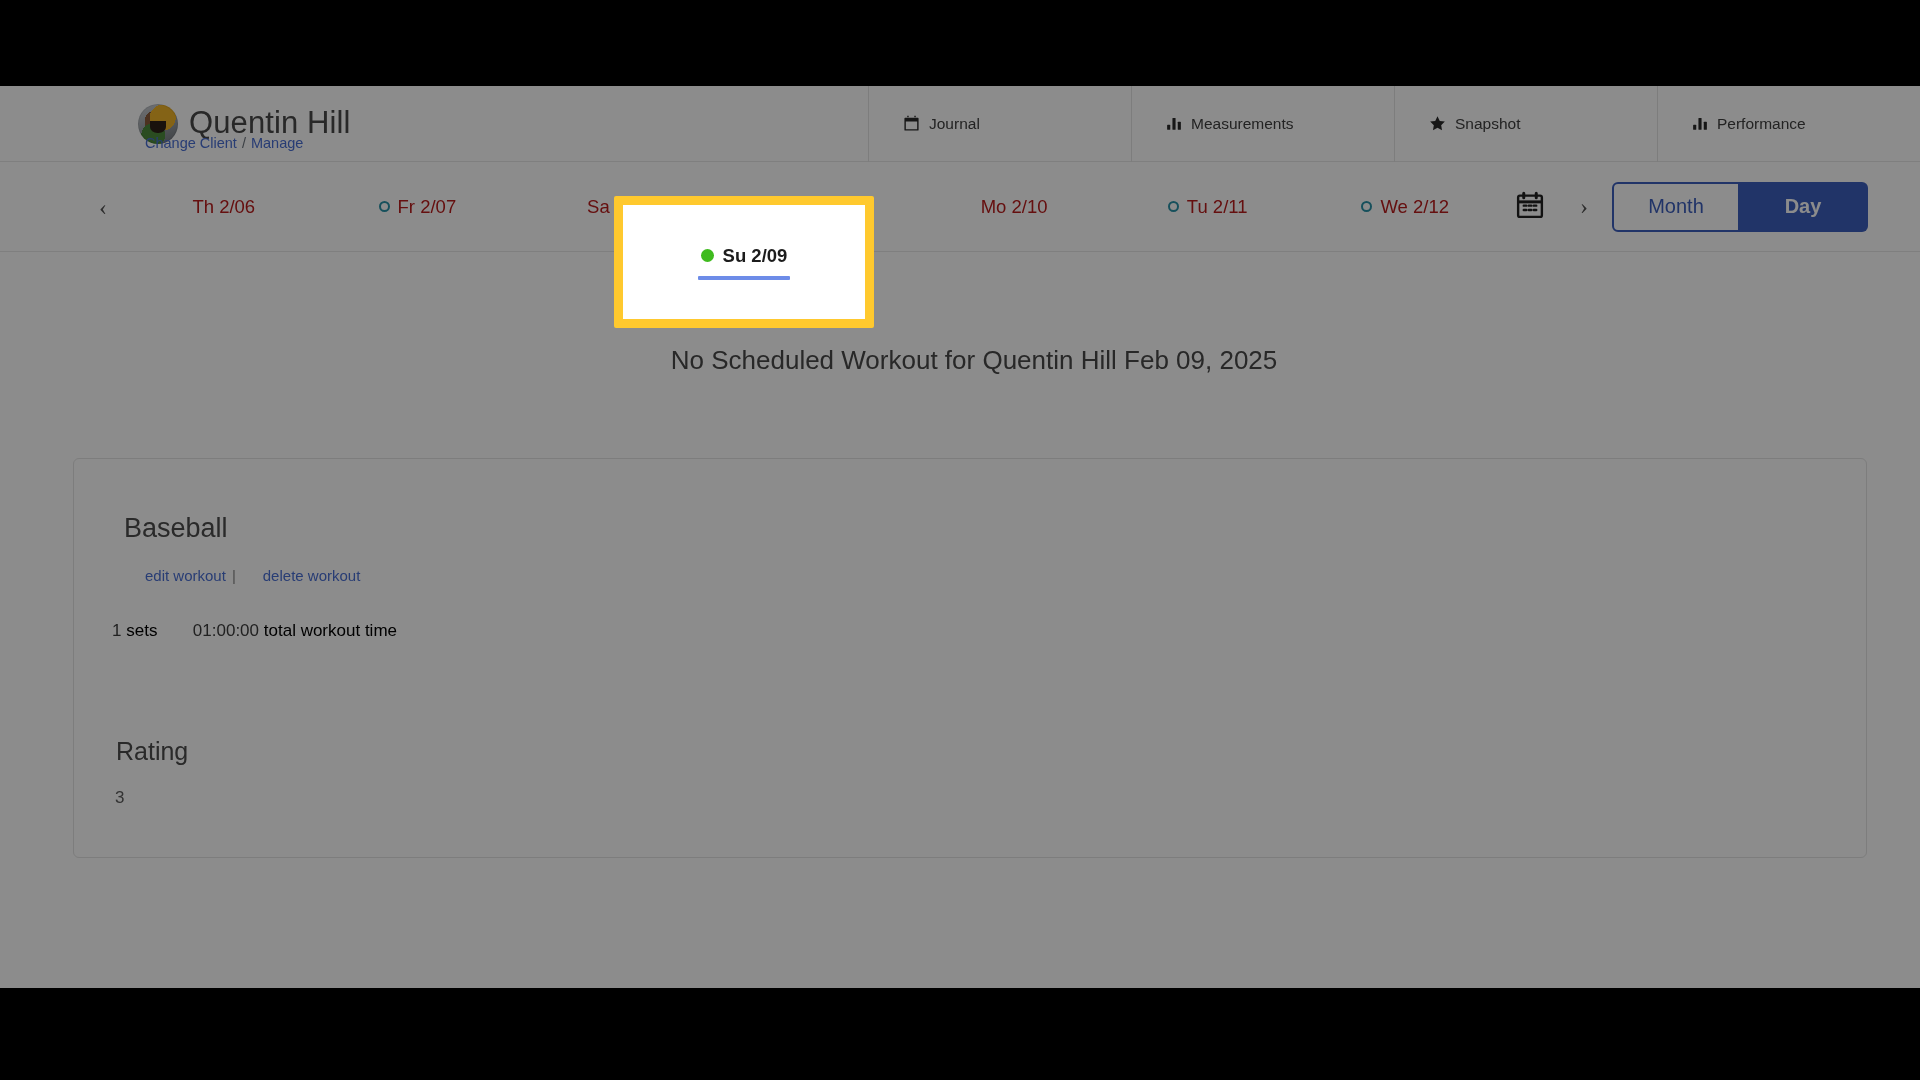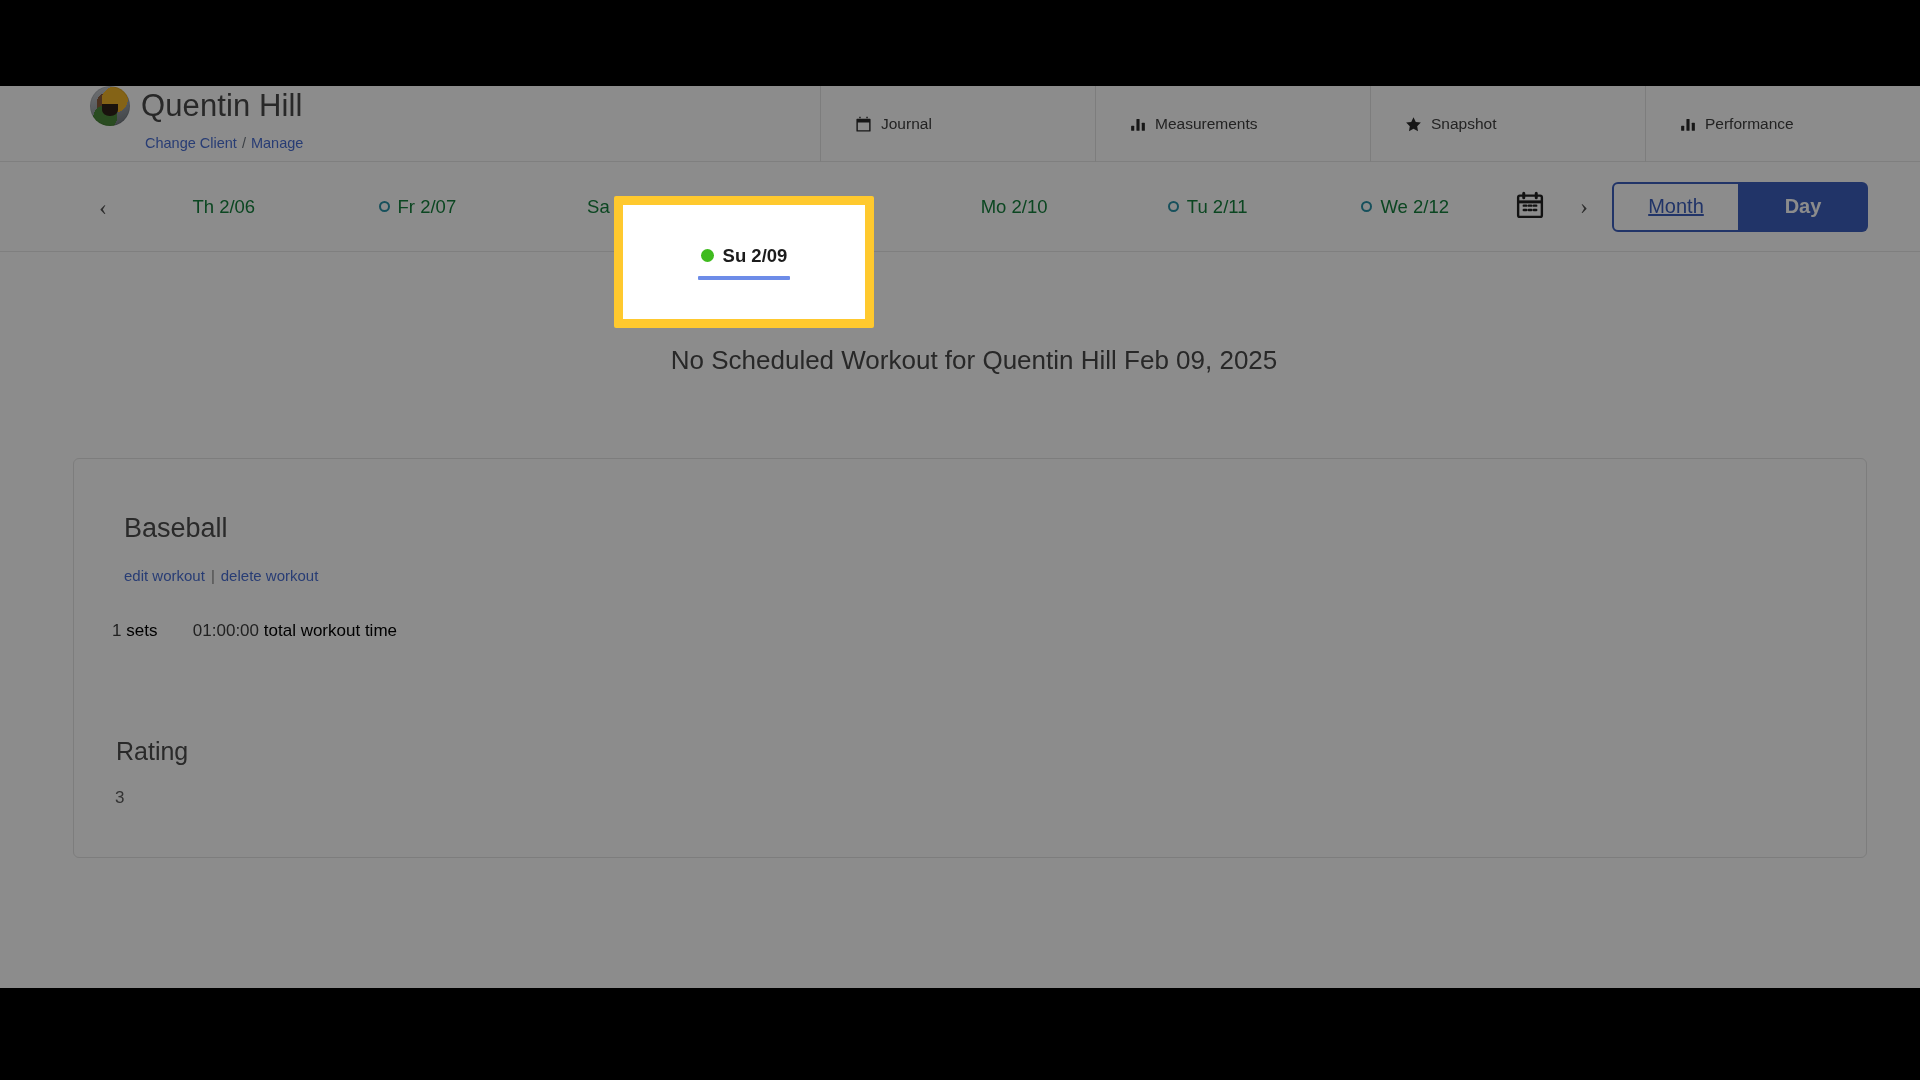--- a/index.html
+++ b/index.html
@@ -19,22 +19,23 @@
     width: 1920px; height: 902px;
     background: #ffffff;
     overflow: hidden;
   }
 
   
   .header {
     position: relative;
     height: 76px;
     display: flex;
-    align-items: flex-start;
+    align-items: center;
     border-bottom: 1px solid #e8e8e8;
+    padding-left: 48px;
   }
   .client-block {
     display: flex; align-items: center;
     padding-left: 90px;
     width: 820px;
     gap: 11px;
   }
   .avatar {
     width: 40px; height: 40px; border-radius: 50%;
     background:
@@ -90,21 +91,21 @@
   }
   .chev {
     font-size: 24px; color: #555; width: 36px; text-align: center;
     line-height: 1; user-select: none; font-family: "Liberation Serif", serif;
   }
   .days { display: flex; align-items: center; flex: 1; }
   .day {
     flex: 1;
     display: flex; align-items: center; justify-content: center;
     gap: 8px;
-    font-size: 18.5px; color: #15803d;
+    font-size: 18.5px; color: #b91c1c;
     height: 90px;
     position: relative;
   }
   .dot-hollow {
     width: 11px; height: 11px; border-radius: 50%;
     border: 2.4px solid #2a93a8; background: transparent; flex: none;
   }
   .dot-filled {
     width: 13px; height: 13px; border-radius: 50%;
     background: #3fbb1e; flex: none;
@@ -119,21 +120,21 @@
   }
   .cal-icon { width: 52px; display:flex; align-items:center; justify-content:center; }
   .chev-right { font-size: 24px; color:#555; width: 56px; text-align:center;
                 font-family:"Liberation Serif", serif; }
   .viewbtns { display: flex; align-items: center; padding-right: 52px; gap: 0; }
   .btn-month {
     width: 128px; height: 50px;
     border: 2px solid #3d5fbd; border-radius: 6px 0 0 6px;
     background: #fff; color: #3d5fbd;
     font-size: 20px; font-family: "Liberation Sans", sans-serif;
-    display:flex; align-items:center; justify-content:center;text-decoration:underline;
+    display:flex; align-items:center; justify-content:center;
   }
   .btn-day {
     width: 128px; height: 50px;
     border: 2px solid #3d5fbd; border-left: none; border-radius: 0 6px 6px 0;
     background: #3d5fbd; color: #fff;
     font-size: 20px; font-weight: 700;
     display:flex; align-items:center; justify-content:center;
   }
 
   
@@ -146,21 +147,21 @@
   .card {
     margin: 82px 53px 0 73px;
     border: 1px solid #e3e3e3;
     border-radius: 6px;
     height: 400px;
     padding: 54px 0 0 50px;
     background: #fff;
   }
   .card-title { font-size: 27px; color: #4d4d4d; font-weight: 400; }
   .card-links { margin-top: 23px; font-size: 15px; color: #4a6fd4; }
-  .card-links a { color: #4a6fd4; text-decoration: none; }
+  .card-links a { color: #4a6fd4; text-decoration: none; margin-left: 21px; }
   .card-links .bar { color: #8a8a8a; margin: 0 6px; }
   .stats { margin-top: 37px; font-size: 17px; color: #5d5d5d; margin-left: -12px; }
   .stats .num { color: #3d3d3d; }
   .stats .lbl { color: #000000; }
   .stats .gap { display:inline-block; width: 26px; }
   .rating-title { margin-top: 96px; font-size: 25px; color: #4d4d4d; margin-left: -8px; }
   .rating-val { margin-top: 22px; font-size: 17px; color: #5d5d5d; margin-left: -9px; }
 
   
   .dim {

